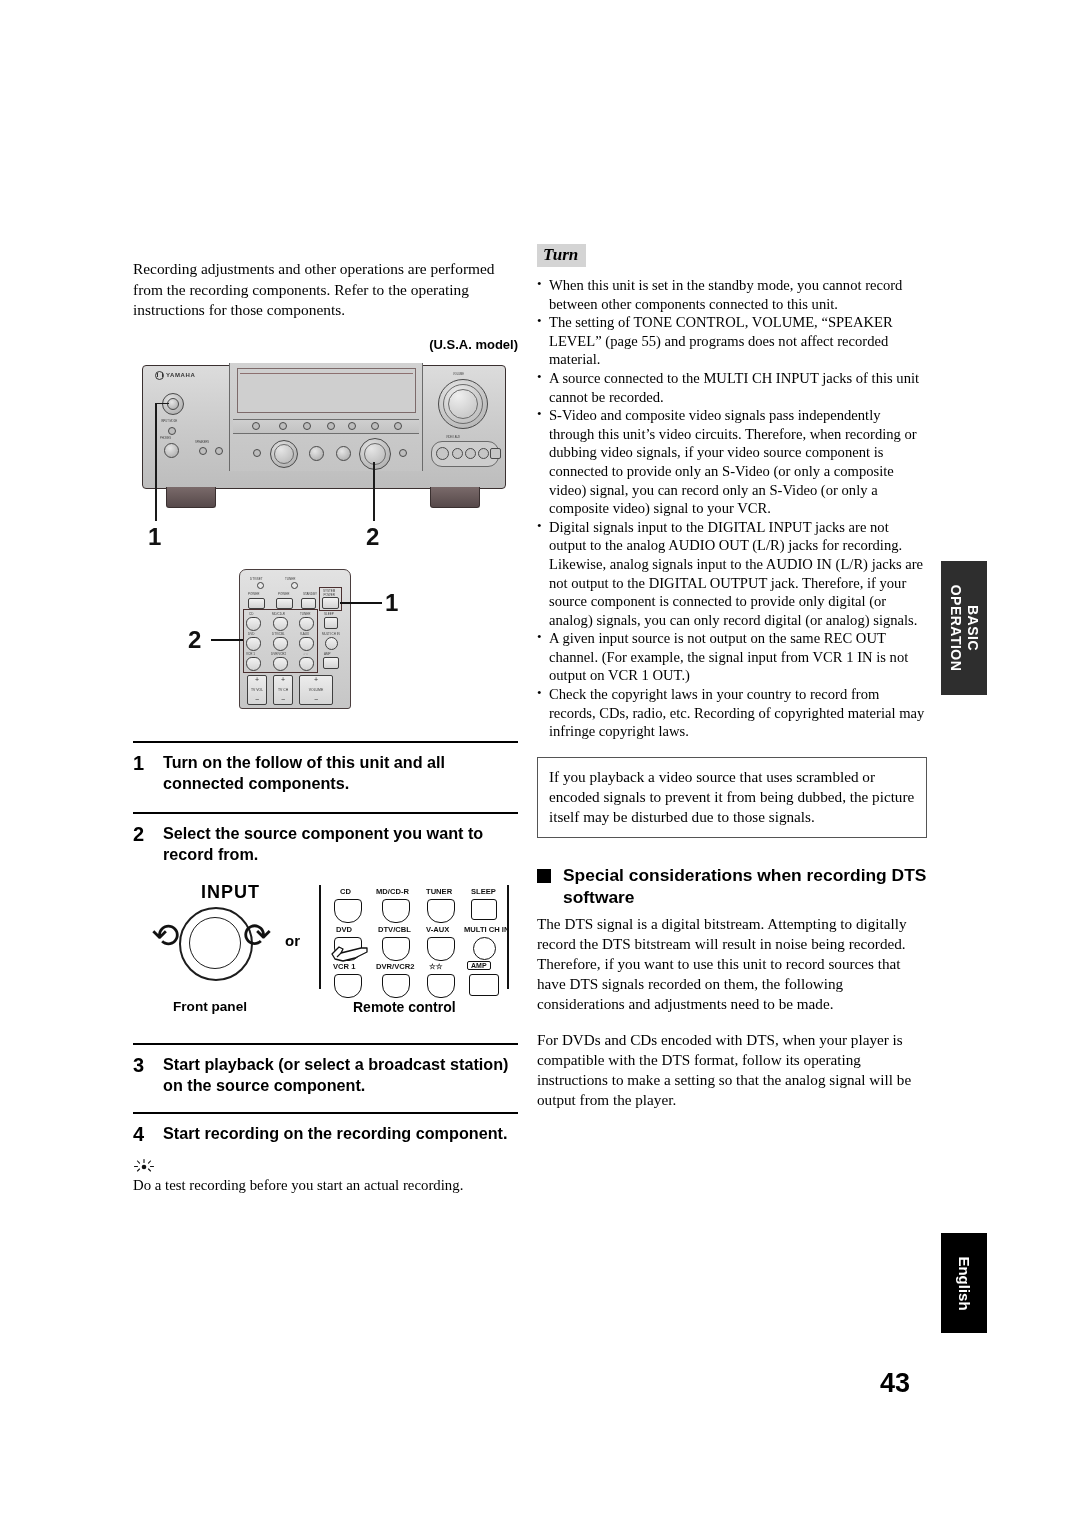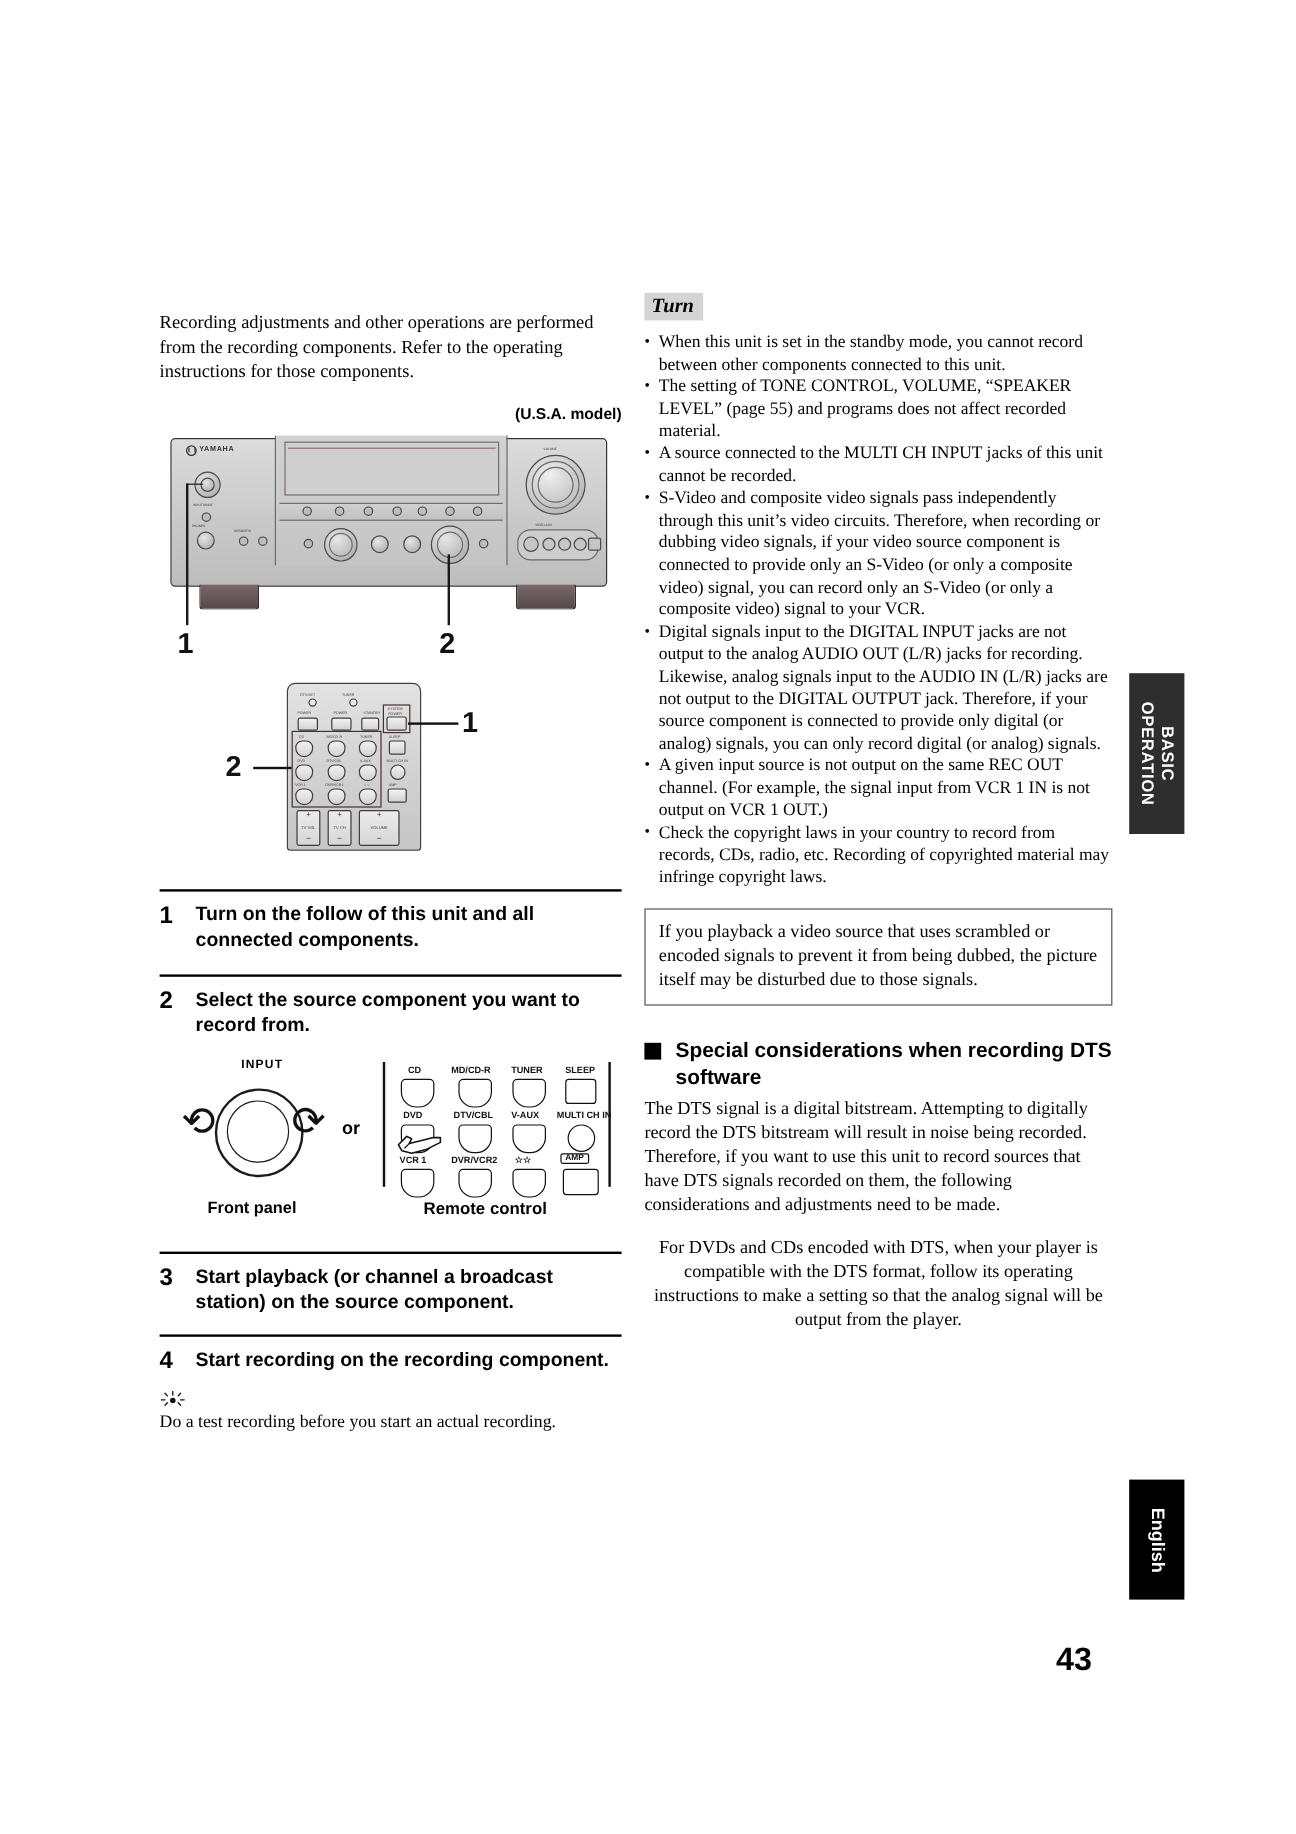--- a/index.html
+++ b/index.html
@@ -125,21 +125,21 @@
   .step{border-top:2px solid #000;padding-top:9px;margin-top:18px;
     display:flex;gap:14px;}
   .step-num{font-family:"Liberation Sans",sans-serif;font-weight:bold;font-size:20px;
     line-height:22px;min-width:16px;}
   .step-text{font-family:"Liberation Sans",sans-serif;font-weight:bold;font-size:16.2px;
     line-height:21px;}
 
   
   #input-figure{position:relative;width:385px;height:150px;margin-top:10px;}
   #input-label{position:absolute;left:46px;top:7px;
-    font-family:"Liberation Sans",sans-serif;font-weight:bold;font-size:10px;letter-spacing:1px;padding-left:22px;}
+    font-family:"Liberation Sans",sans-serif;font-weight:bold;font-size:18px;letter-spacing:1px;padding-left:22px;}
   .dial-outer{position:absolute;left:46px;top:32px;width:70px;height:70px;border-radius:50%;
     border:2.6px solid #1d1d1d;}
   .dial-inner{position:absolute;left:56px;top:42px;width:50px;height:50px;border-radius:50%;
     border:1.6px solid #1d1d1d;}
   .arc-arrow{position:absolute;font-size:34px;line-height:34px;color:#111;}
   #or-label{position:absolute;left:152px;top:57px;
     font-family:Liberation Sans, sans-serif;font-weight:bold;font-size:15px;}
   .vrule{position:absolute;width:1.8px;background:#111;}
   .inp-btn{position:absolute;width:26px;height:22px;border:1.9px solid #111;
     border-radius:4px 4px 13px 13px;background:#fff;}
@@ -415,21 +415,21 @@
         <path d="M3 17 L10 10 L14 12 L12 16 L24 13 L32 11 L38 11 L38 15 L26 21 L14 24 L6 22 Z" fill="#ffffff" stroke="#111" stroke-width="1.3" stroke-linejoin="round"></path>
         <path d="M12 16 L8 20" stroke="#111" stroke-width="1.1" fill="none"></path>
       </svg>
 
       <div id="front-panel-caption">Front panel</div>
       <div id="remote-control-caption">Remote control</div>
     </div>
 
     <div class="step">
       <div class="step-num">3</div>
-      <div class="step-text">Start playback (or channel a broadcast station) on the source component.</div>
+      <div class="step-text">Start playback (or select a broadcast station) on the source component.</div>
     </div>
 
     <div class="step" style="margin-top:16px;">
       <div class="step-num">4</div>
       <div class="step-text">Start recording on the recording component.</div>
     </div>
 
     <div id="tip-block">
       <svg class="tip-icon" viewBox="0 0 22 14">
         <circle cx="11" cy="8" r="2.3" fill="#111"></circle>
@@ -456,21 +456,21 @@
     </div>
 
     <div id="warning-box">If you playback a video source that uses scrambled or encoded signals to prevent it from being dubbed, the picture itself may be disturbed due to those signals.</div>
 
     <div id="dts-section">
       <div id="dts-heading">
         <span class="sq-bullet"></span>
         <span id="dts-heading-text">Special considerations when recording DTS software</span>
       </div>
       <p class="dts-para">The DTS signal is a digital bitstream. Attempting to digitally record the DTS bitstream will result in noise being recorded. Therefore, if you want to use this unit to record sources that have DTS signals recorded on them, the following considerations and adjustments need to be made.</p>
-      <p class="dts-para" style="margin-top:16px;text-align:center;">For DVDs and CDs encoded with DTS, when your player is compatible with the DTS format, follow its operating instructions to make a setting so that the analog signal will be output from the player.</p>
+      <p class="dts-para" style="margin-top:16px;">For DVDs and CDs encoded with DTS, when your player is compatible with the DTS format, follow its operating instructions to make a setting so that the analog signal will be output from the player.</p>
     </div>
 
   </div>
 
   <div id="tab-basic-operation">
     <span class="tab-text">
       <span>BASIC</span><br>
       <span>OPERATION</span>
     </span>
   </div>

